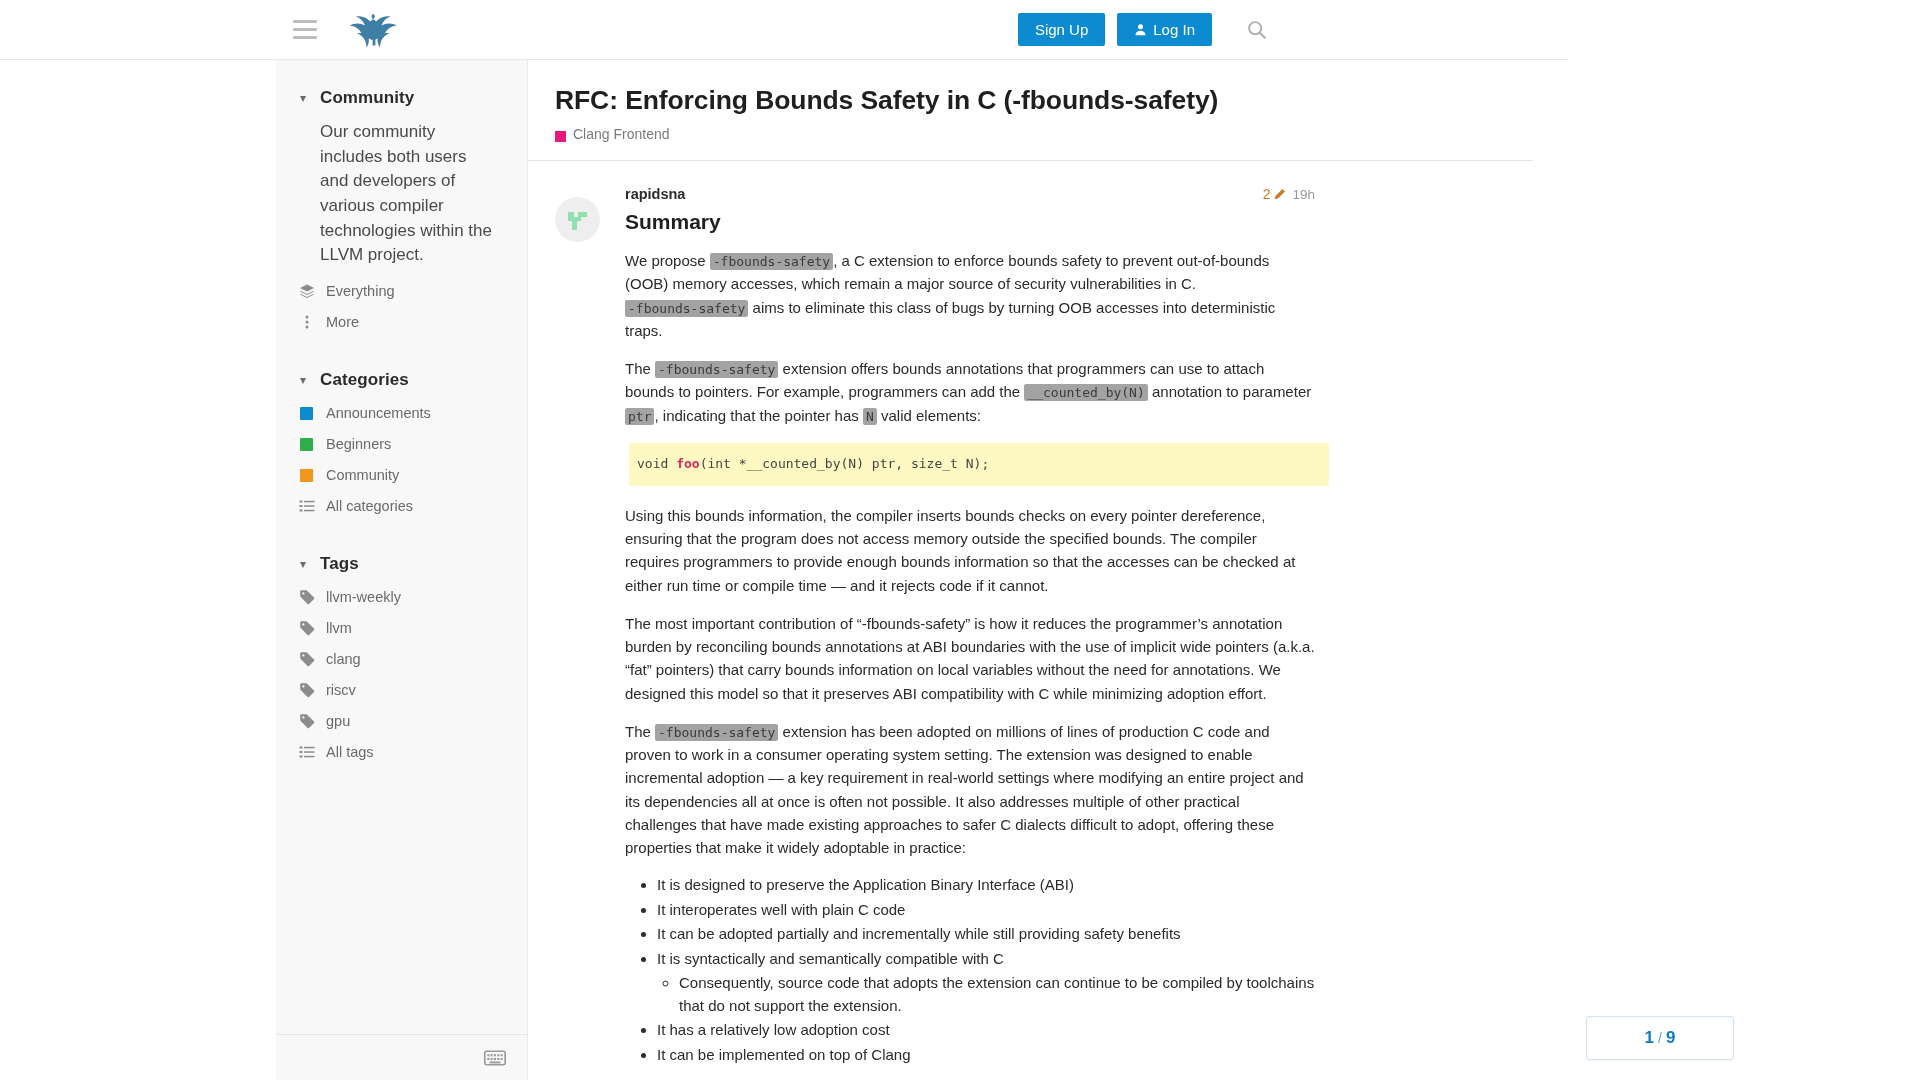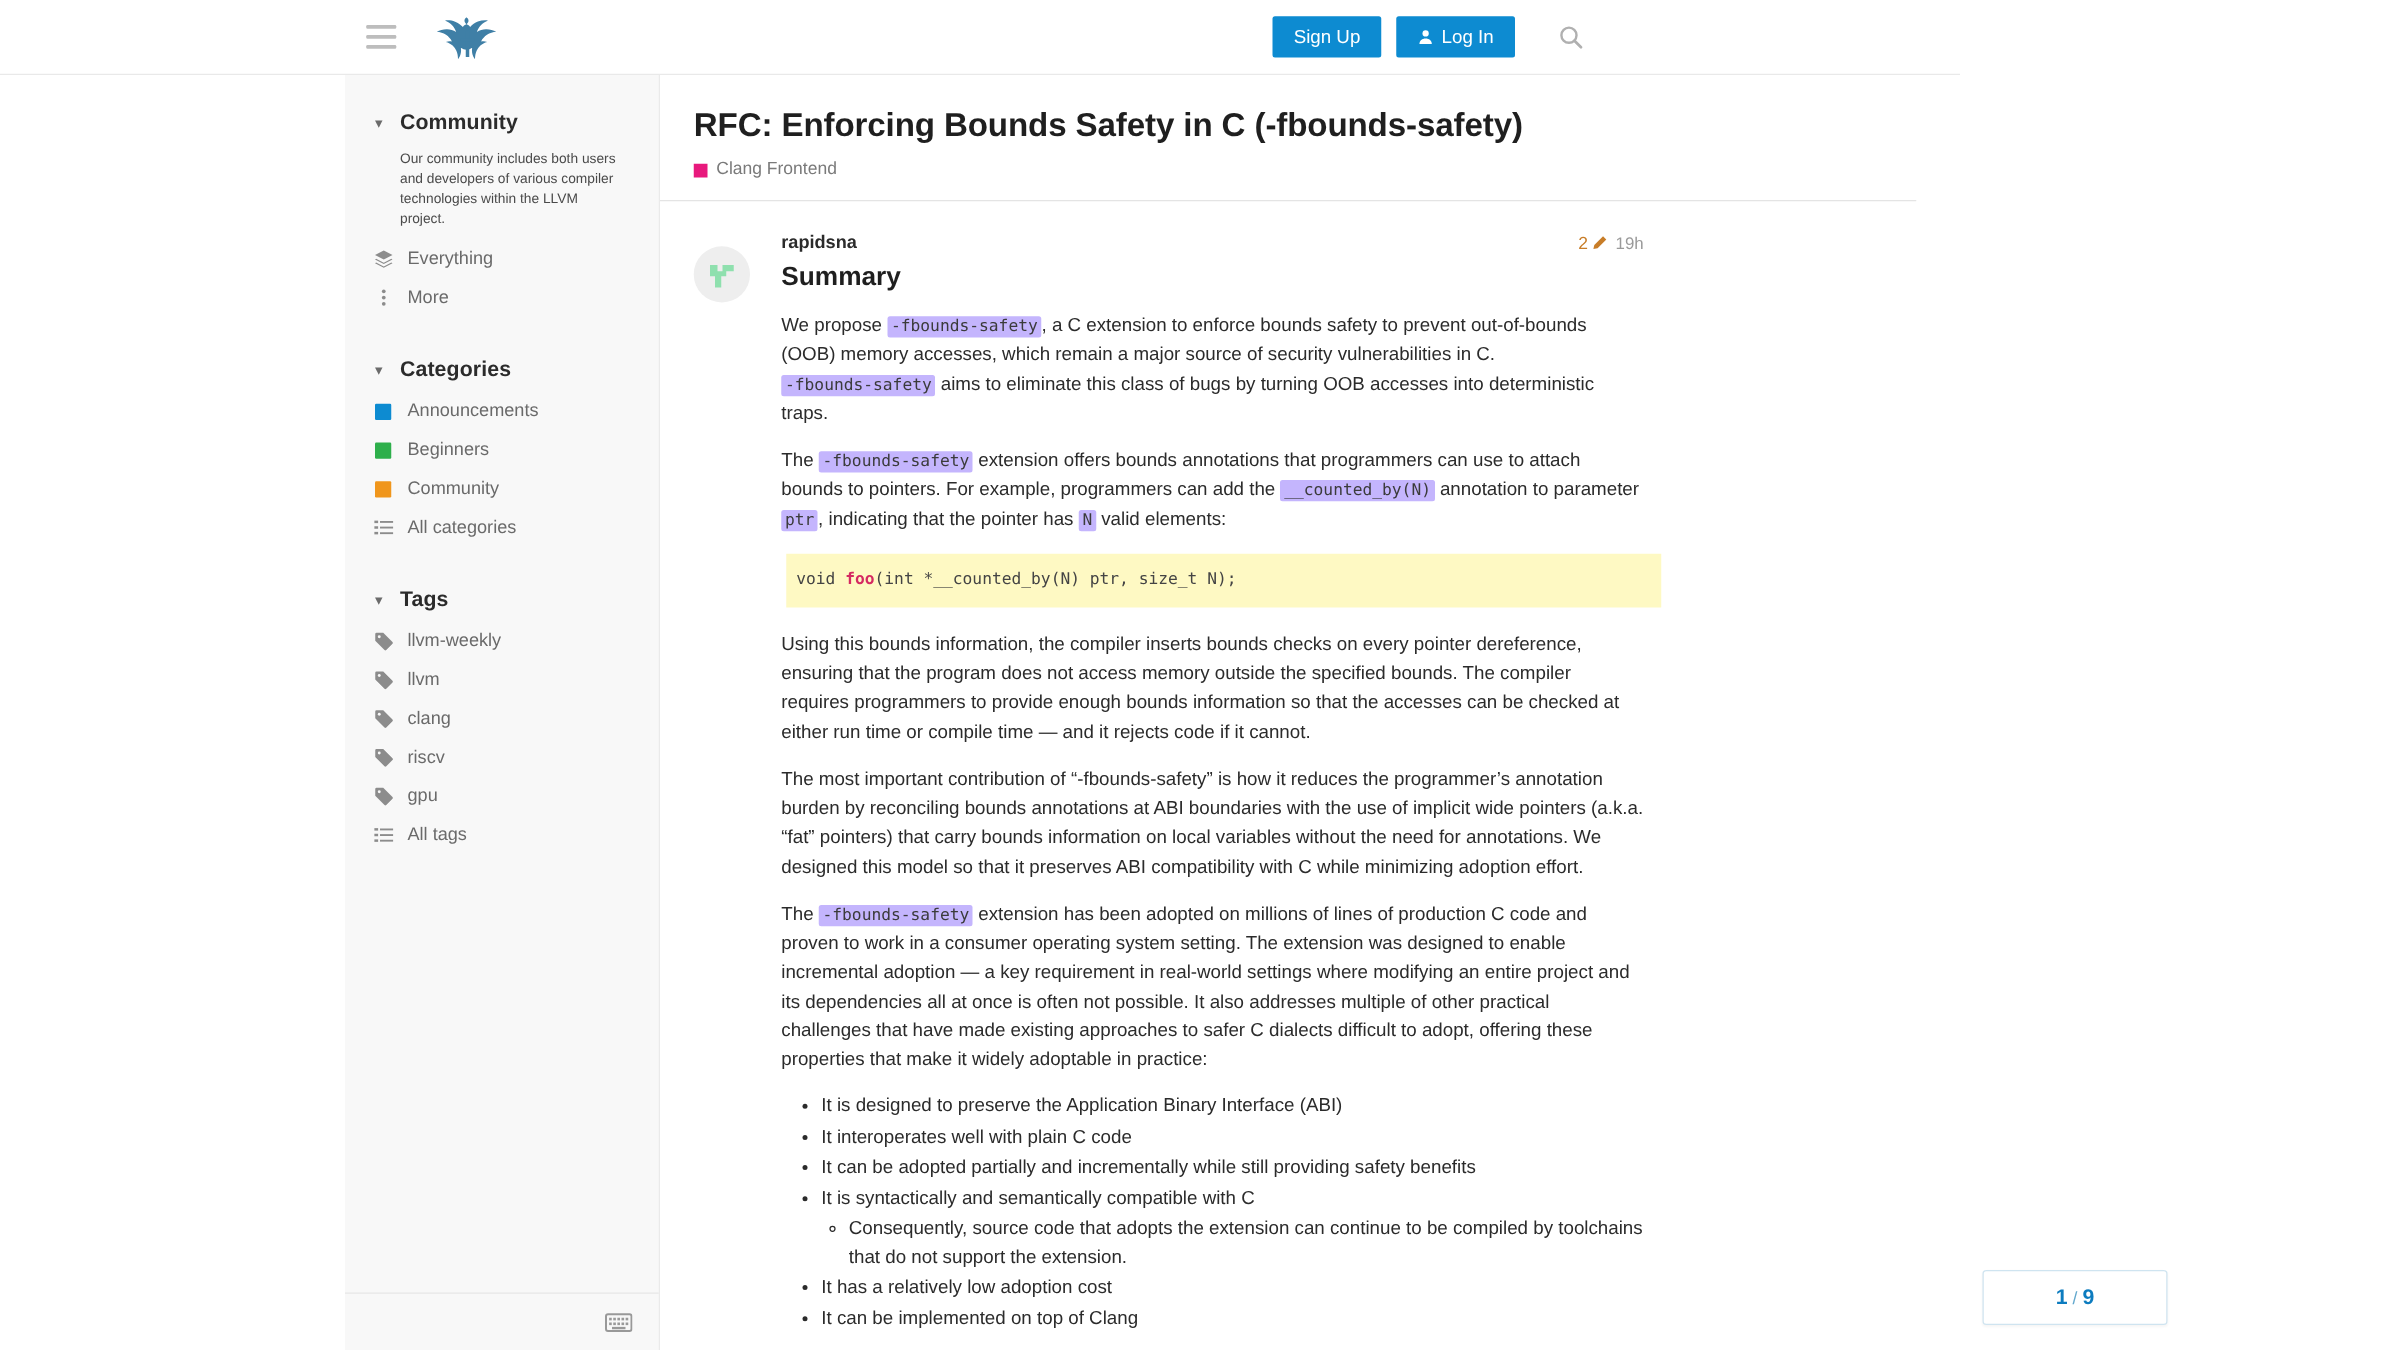--- a/index.html
+++ b/index.html
@@ -77,21 +77,21 @@
   .sb-section-header .chev {
     width: 14px; color: #6b6b6b; font-size: 12px;
     display: inline-block; text-align: center;
   }
   .sb-section-title {
     font-size: 17px; font-weight: 700; color: #2b2b2b;
     letter-spacing: .1px;
   }
   .sb-desc {
     padding: 4px 30px 8px 44px;
-    font-size: 11px; line-height: 1.45; color: #4a4a4a;
+    font-size: 17px; line-height: 1.45; color: #4a4a4a;
   }
   .sb-item {
     display: flex; align-items: flex-start; gap: 11px;
     padding: 7px 18px 7px 22px; cursor: pointer;
     font-size: 14.5px; color: #6a6a6a;
   }
   .sb-item .ico {
     width: 17px; height: 17px; flex: 0 0 17px;
     display: flex; align-items: center; justify-content: center;
     color: #8c8c8c;
@@ -144,21 +144,21 @@
   .post-time { font-size: 13.5px; color: #9a9a9a; cursor: pointer; }
 
   .post-h2 {
     font-size: 21px; font-weight: 700; color: #1f1f1f;
     margin-top: 5px; margin-bottom: 4px;
   }
   .cooked { width: 690px; font-size: 15px; line-height: 1.55; color: #2b2b2b; }
   .cooked p { margin: 15px 0; }
   code.inline {
     font-family: "DejaVu Sans Mono", "Liberation Mono", monospace;
-    font-size: 13px; background: #c4b5fd; color: #3b3b3b;
+    font-size: 13px; background: #a3a3a3; color: #3b3b3b;
     padding: 1px 3px; border-radius: 2px; white-space: nowrap;
   }
   pre.codeblock {
     background: #fef9c3; padding: 13px 8px 13px 8px;
     margin: 16px 0 18px 4px; width: 700px;
     font-family: "DejaVu Sans Mono", "Liberation Mono", monospace;
     font-size: 13px; color: #444444; overflow: hidden;
     line-height: 1.3;
   }
   .kw-fn { color: #d52a62; font-weight: 700; }

